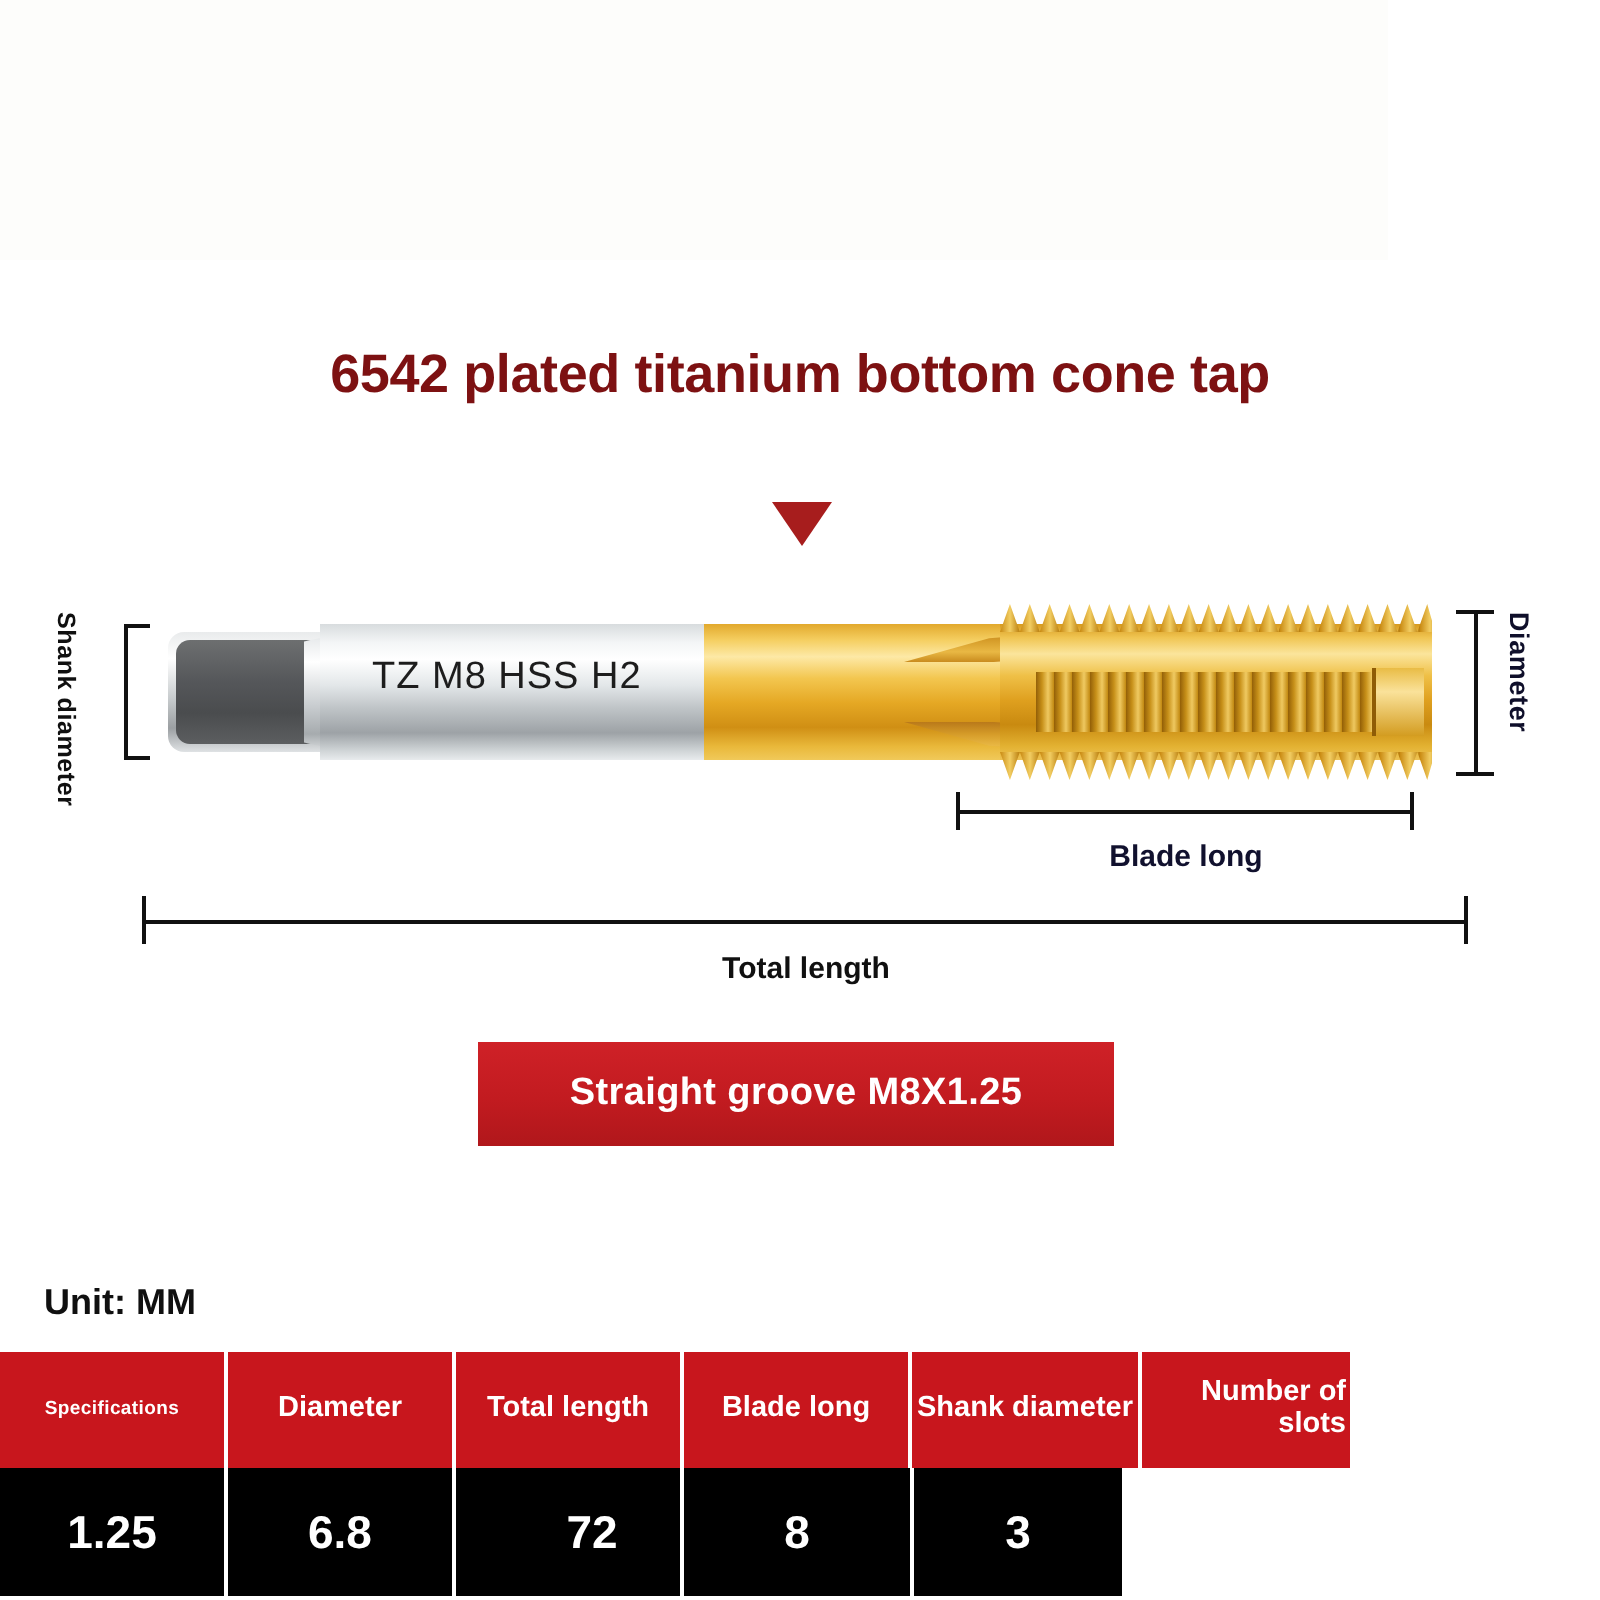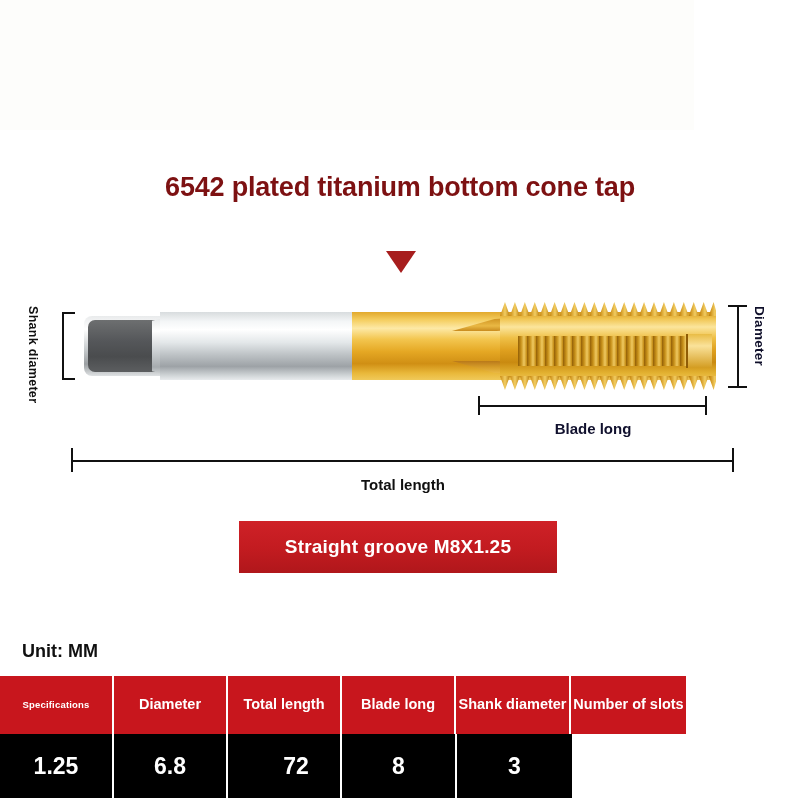--- a/index.html
+++ b/index.html
@@ -255,40 +255,41 @@
     background: #000000;
     color: #ffffff;
     height: 64px;
     display: flex; align-items: center; justify-content: center;
     font-size: 23px; font-weight: bold;
     border-right: 2px solid #ffffff;
   }
   .trow .cell:last-child { border-right: none; }
   .c0 { width: 114px; } .c1 { width: 114px; } .c2 { width: 114px; }
   .c3 { width: 114px; padding-left: 24px; } .c4 { width: 114px; } .c5 { width: 115px; }
-  .c6 { width: 115px; }
+  .c6 { width: 104px; }
 </style>
 </head>
 <body>
 
 <div id="page">
 
   <div class="top-wash"></div>
 
   <div class="title">6542 plated titanium bottom cone tap</div>
 
   <div class="pointer"></div>
 
   <div class="tool-area">
 
     <div class="drive-collar"></div>
     <div class="drive"></div>
     <div class="shank-step"></div>
     <div class="shank"></div>
 
+    <div class="marking">TZ  M8  HSS H2</div>
 
     <div class="gold-body"></div>
     <div class="flute flute-top"></div>
     <div class="flute flute-bot"></div>
 
     <div class="threads">
       <div class="thread-core"></div>
       <div class="helix"></div>
       <div class="helix-lip"></div>
       <div class="crest crest-top"></div>

